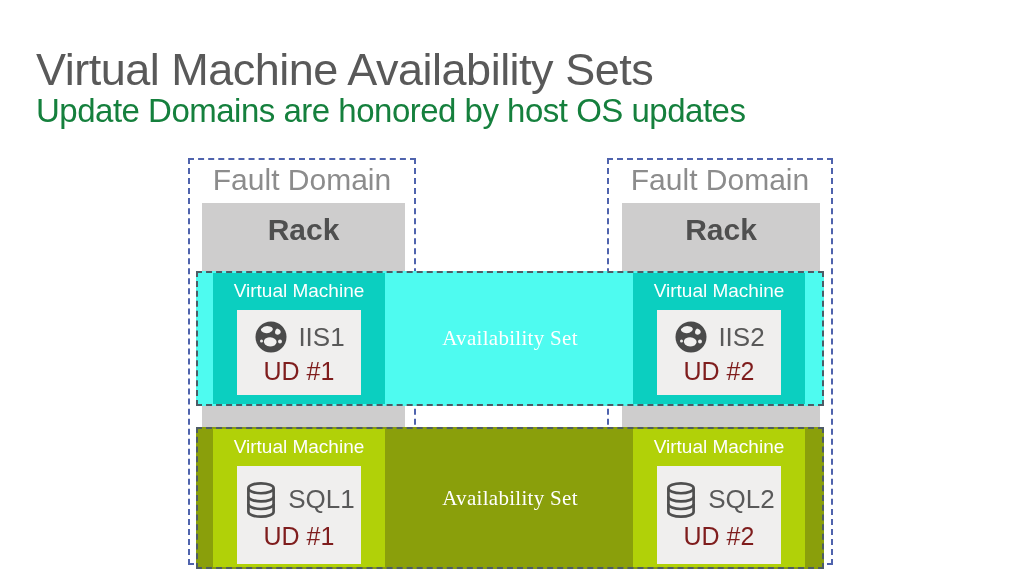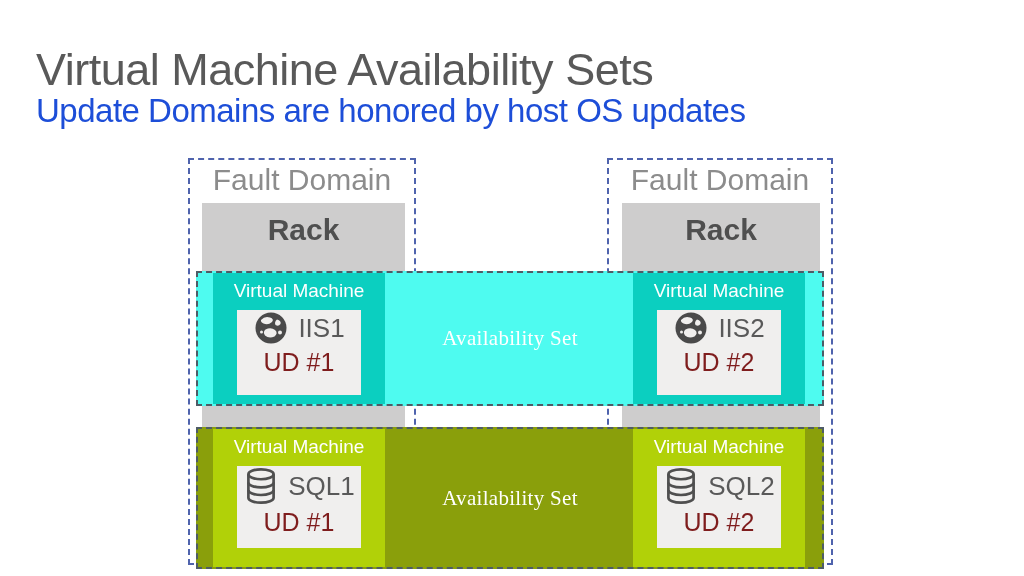--- a/index.html
+++ b/index.html
@@ -8,21 +8,21 @@
     background:#ffffff;font-family:"Liberation Sans",sans-serif;
   }
   .abs{position:absolute;}
 
   .slide-title{
     left:36px;top:44px;width:900px;
     font-size:45px;font-weight:300;color:#595959;letter-spacing:-0.5px;
   }
   .slide-subtitle{
     left:36px;top:92px;width:900px;
-    font-size:33px;font-weight:300;color:#1d4ed8;letter-spacing:-0.5px;
+    font-size:33px;font-weight:300;color:#15803d;letter-spacing:-0.5px;
   }
 
   .fault-domain{
     border:2px dashed #4f63ad;background:transparent;box-sizing:border-box;
   }
   .fd-1{left:188px;top:158px;width:228px;height:407px;}
   .fd-2{left:607px;top:158px;width:226px;height:407px;}
 
   .fd-label{
     top:163px;height:36px;text-align:center;
@@ -57,24 +57,24 @@
   .vm-left{left:15px;}
   .vm-right{left:435px;}
   .vm-teal{background:#0bcfc0;}
   .vm-lime{background:#b1d108;}
 
   .vm-title{
     margin-top:7px;font-size:19px;color:#ffffff;white-space:nowrap;
   }
   .vm-inner{
     margin-top:8px;width:124px;background:#f0efee;
-    display:flex;flex-direction:column;align-items:center;justify-content:flex-start;
+    display:flex;flex-direction:column;align-items:center;justify-content:center;
   }
   .vm-inner-top{height:85px;}
-  .vm-inner-bottom{height:82px;}
+  .vm-inner-bottom{height:98px;}
   .vm-name-row{display:flex;align-items:center;gap:9px;}
   .vm-name{font-size:26px;color:#595959;}
   .vm-ud{font-size:25px;color:#7f1d1d;margin-top:2px;}
   .vm-icon{display:block;}
 </style>
 </head>
 <body>
 
 <div class="abs slide-title">Virtual Machine Availability Sets</div>
 <div class="abs slide-subtitle">Update Domains are honored by host OS updates</div>

